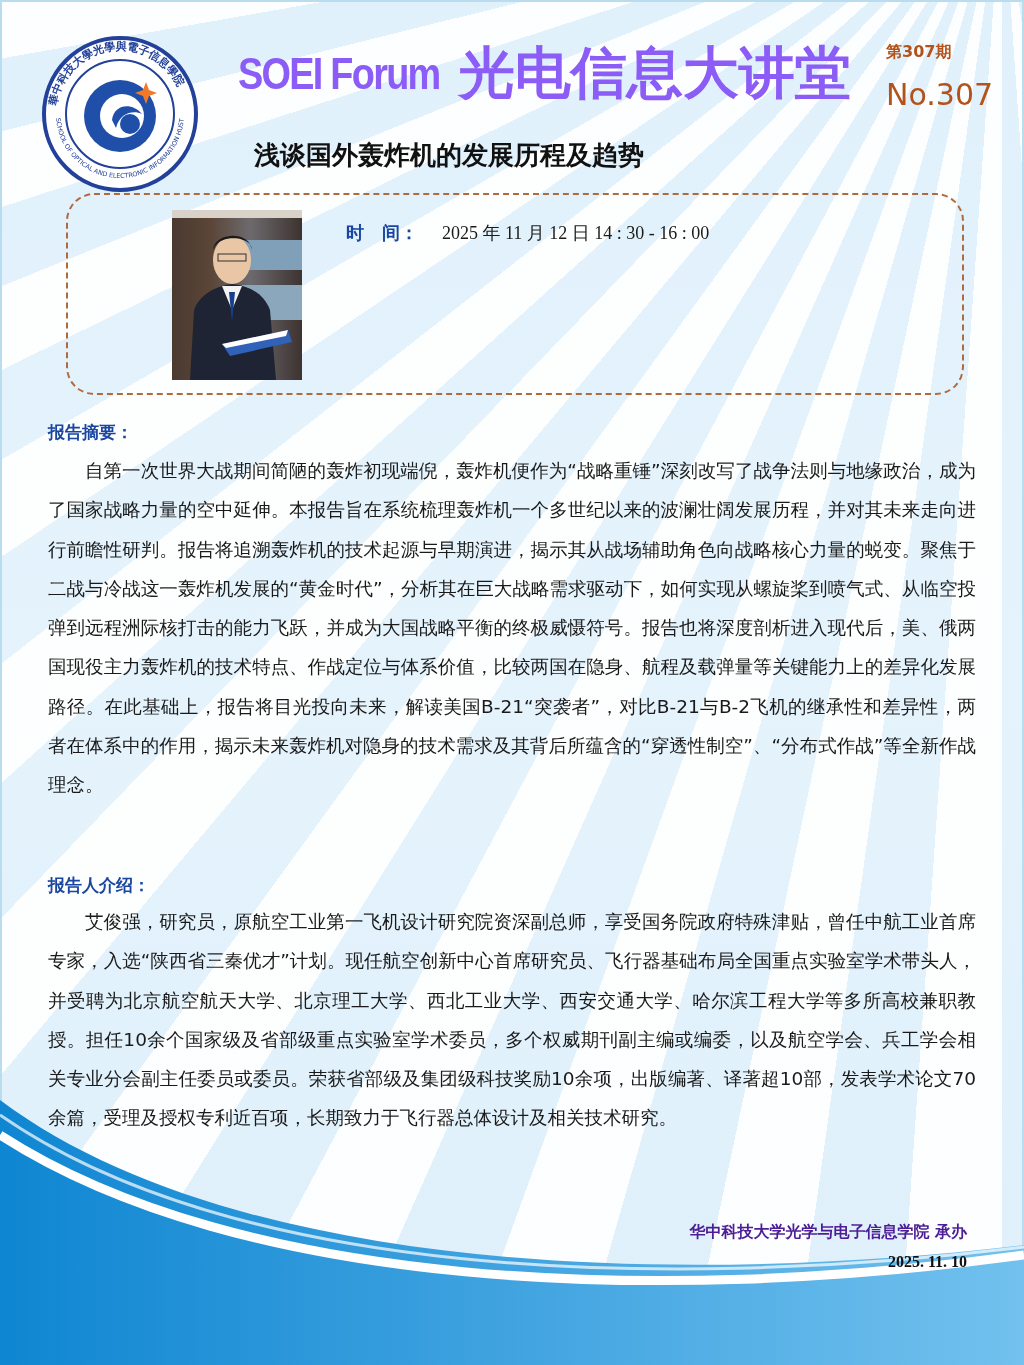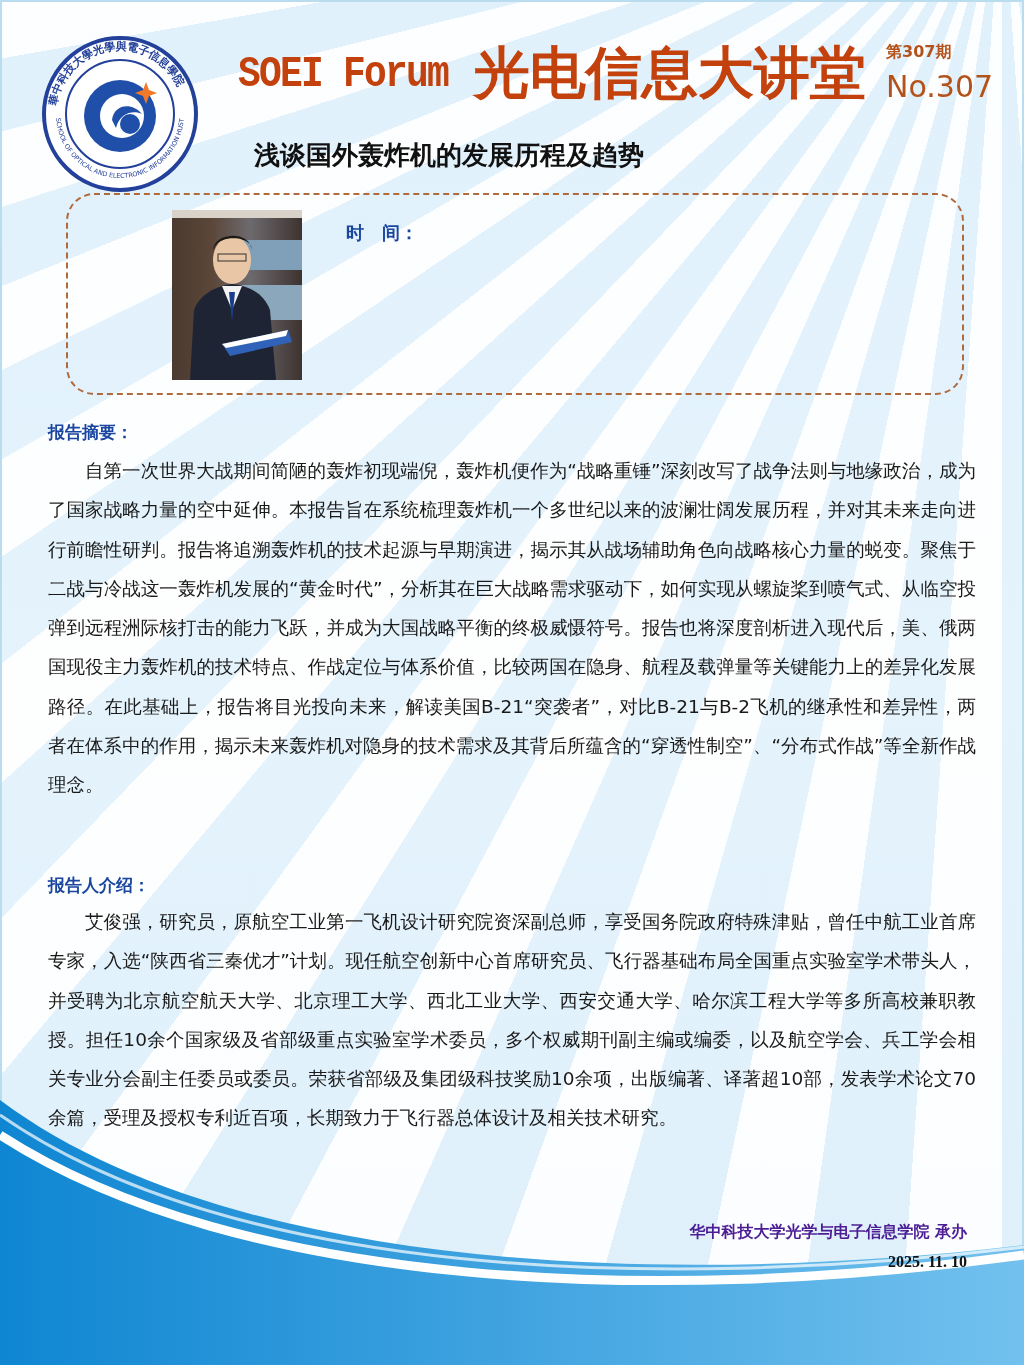--- a/index.html
+++ b/index.html
@@ -12,28 +12,28 @@
     position:absolute; inset:0;
     background:
       repeating-conic-gradient(from -20deg at 1000px -120px, rgba(255,255,255,0.85) 0deg 4deg, rgba(214,236,250,0.55) 4deg 8deg),
       linear-gradient(180deg,#eef7fd 0%,#f6fbfe 50%,#eaf5fc 100%);
     border:2px solid #b9dcef; box-sizing:border-box;
   }
   .bottom-wave { position:absolute; left:0; bottom:0; width:1024px; height:310px; }
   .logo { position:absolute; left:42px; top:36px; width:156px; height:156px; }
   .forum-title {
     position:absolute; left:238px; top:36px; height:80px;
-    color:#c2410c; font-family:Liberation Mono, monospace; font-weight:bold;
+    color:#8b5cf6; font-family:Liberation Sans, sans-serif; font-weight:bold;
     white-space:nowrap;
   }
   .forum-title .en { font-size:44px; letter-spacing:-2px; vertical-align:middle; display:inline-block; transform:scaleX(0.86); transform-origin:left; margin-right:-28px;}
   .forum-title .cn { font-size:56px; vertical-align:middle; margin-left:10px; }
   .issue { position:absolute; left:886px; top:44px; color:#b4521b; font-weight:bold; line-height:1; }
   .issue .cn { font-size:16px; display:block; }
-  .issue .en { font-size:30px; display:block; margin-top:12px; font-family:"DejaVu Sans", sans-serif; font-weight:normal;}
+  .issue .en { font-size:30px; display:block; margin-top:20px; font-family:"DejaVu Sans", sans-serif; font-weight:normal;}
   .subtitle {
     position:absolute; left:0; width:848px; top:138px; text-align:center;
     font-size:26px; font-weight:bold; color:#111;
     padding-left:50px; box-sizing:border-box;
   }
   .info-box {
     position:absolute; left:66px; top:193px; width:898px; height:202px;
     border:2px dashed #b06a3c; border-radius:28px; box-sizing:border-box;
   }
   .photo {
@@ -112,20 +112,21 @@
     <path d="M50,76 L60,100 L70,76 Z" fill="#f3f3f3"></path>
     <path d="M57,82 L60,112 L63,82 Z" fill="#1a3f8a"></path>
     <path d="M50,134 L116,120 L120,132 L58,146 Z" fill="#2f62b8"></path>
     <path d="M50,134 L116,120 L114,126 L54,138 Z" fill="#ffffff"></path>
   </svg>
 </div>
 
 <div class="info-list">
   <div class="info-row">
     <span class="info-label">时　间：</span>
+    <span class="info-value">2025 年 11 月 12 日 14 : 30 - 16 : 00</span>
   </div>
 </div>
 
 <div class="section-head" style="top:421px;">报告摘要：</div>
 <div class="para" style="top:451px;">自第一次世界大战期间简陋的轰炸初现端倪，轰炸机便作为“战略重锤”深刻改写了战争法则与地缘政治，成为了国家战略力量的空中延伸。本报告旨在系统梳理轰炸机一个多世纪以来的波澜壮阔发展历程，并对其未来走向进行前瞻性研判。报告将追溯轰炸机的技术起源与早期演进，揭示其从战场辅助角色向战略核心力量的蜕变。聚焦于二战与冷战这一轰炸机发展的“黄金时代”，分析其在巨大战略需求驱动下，如何实现从螺旋桨到喷气式、从临空投弹到远程洲际核打击的能力飞跃，并成为大国战略平衡的终极威慑符号。报告也将深度剖析进入现代后，美、俄两国现役主力轰炸机的技术特点、作战定位与体系价值，比较两国在隐身、航程及载弹量等关键能力上的差异化发展路径。在此基础上，报告将目光投向未来，解读美国B-21“突袭者”，对比B-21与B-2飞机的继承性和差异性，两者在体系中的作用，揭示未来轰炸机对隐身的技术需求及其背后所蕴含的“穿透性制空”、“分布式作战”等全新作战理念。</div>
 
 <div class="section-head" style="top:874px;">报告人介绍：</div>
 <div class="para" style="top:902px;">艾俊强，研究员，原航空工业第一飞机设计研究院资深副总师，享受国务院政府特殊津贴，曾任中航工业首席专家，入选“陕西省三秦优才”计划。现任航空创新中心首席研究员、飞行器基础布局全国重点实验室学术带头人，并受聘为北京航空航天大学、北京理工大学、西北工业大学、西安交通大学、哈尔滨工程大学等多所高校兼职教授。担任10余个国家级及省部级重点实验室学术委员，多个权威期刊副主编或编委，以及航空学会、兵工学会相关专业分会副主任委员或委员。荣获省部级及集团级科技奖励10余项，出版编著、译著超10部，发表学术论文70余篇，受理及授权专利近百项，长期致力于飞行器总体设计及相关技术研究。</div>
 
 <div class="footer-org">华中科技大学光学与电子信息学院 承办</div>

